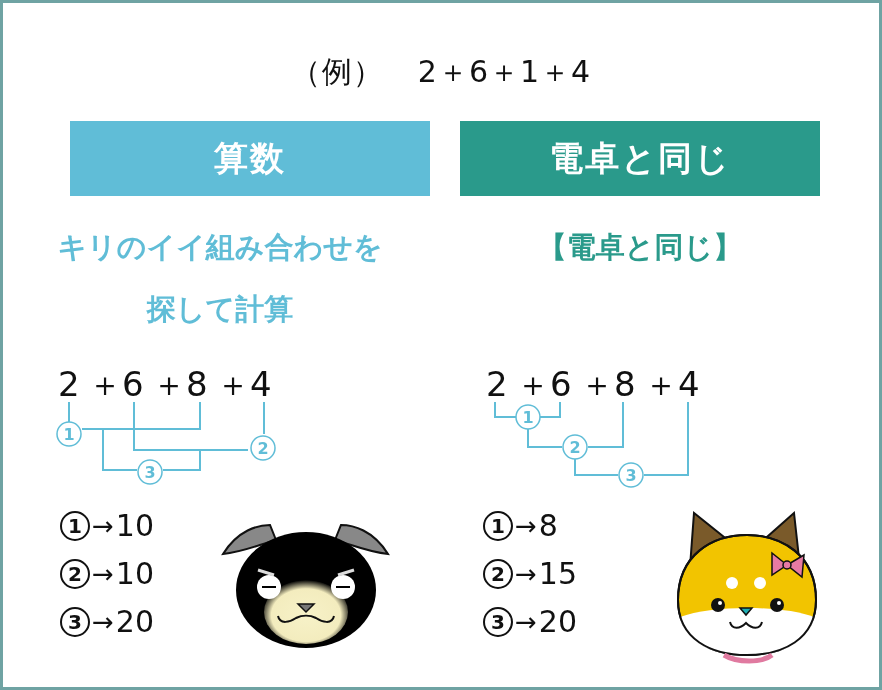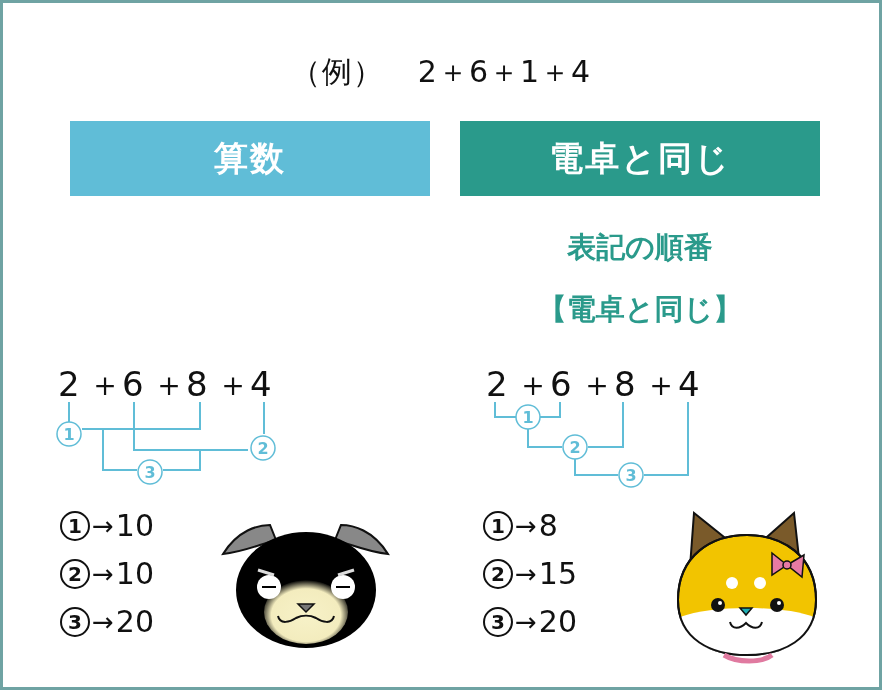--- a/index.html
+++ b/index.html
@@ -27,23 +27,24 @@
 <div class="frame"></div>
 
 <div class="title">
   <span class="ex">（例）</span><span>2＋6＋1＋4</span>
 </div>
 
 <div class="banner left">算数</div>
 <div class="banner right">電卓と同じ</div>
 
 <div class="desc left">
+  <div>キリのイイ組み合わせを</div>
+  <div>探して計算</div>
 </div>
 <div class="desc right">
-  <div>表記の順番</div>
   <div>【電卓と同じ】</div>
 </div>
 
 <svg class="diagram" style="left:40px;top:360px" width="260" height="130" viewBox="0 0 260 130">
   <g font-family="DejaVu Sans, sans-serif" font-size="34" fill="#111">
     <text x="18" y="36">2</text>
     <text x="48" y="36">＋</text>
     <text x="82" y="36">6</text>
     <text x="112" y="36">＋</text>
     <text x="146" y="36">8</text>

